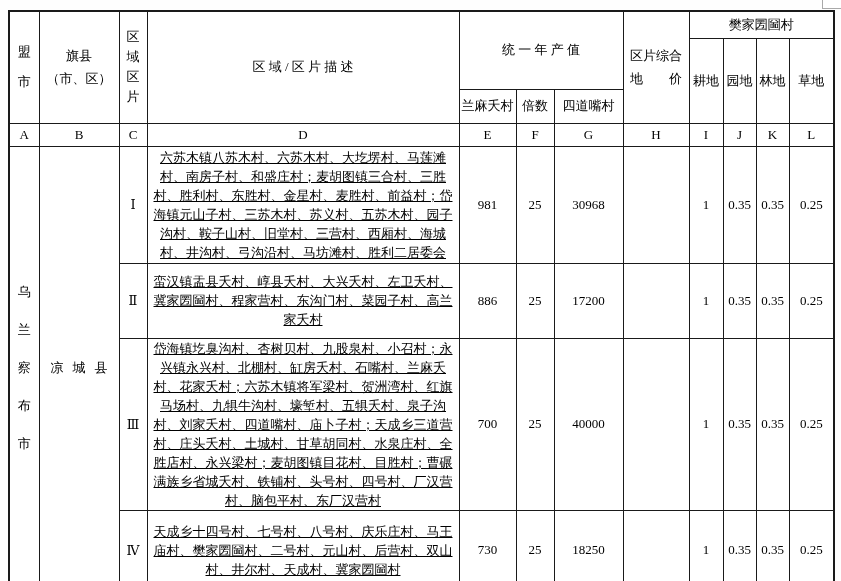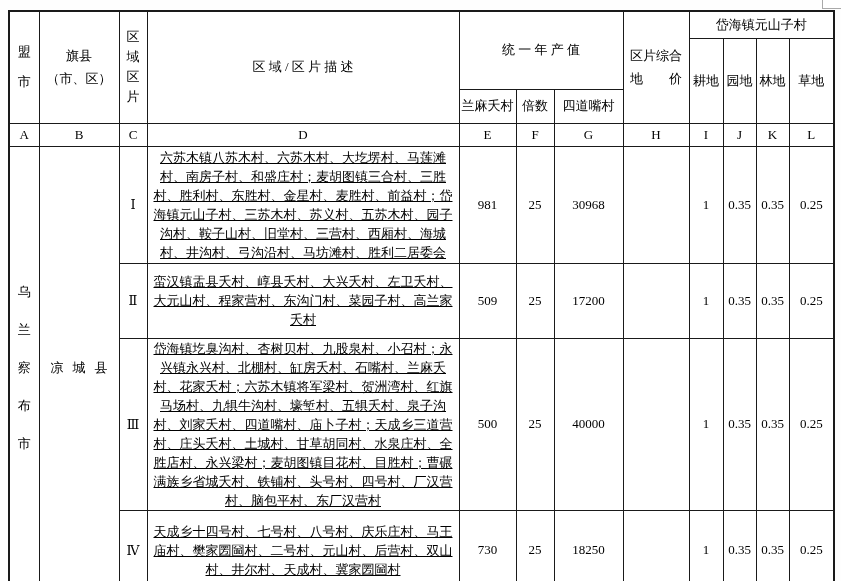--- a/index.html
+++ b/index.html
@@ -129,21 +129,21 @@
       <th class="hd hd-two" rowspan="3">旗县
 （市、区）</th>
       <th class="hd hd-vert4" rowspan="3">区
 域
 区
 片</th>
       <th class="hd" rowspan="3">区 域 / 区 片 描 述</th>
       <th class="hd" rowspan="2" colspan="3">统 一 年 产 值</th>
       <th class="hd hd-two" rowspan="3">区片综合
 地　　价</th>
-      <th class="hd" colspan="4">岱海镇元山子村</th>
+      <th class="hd" colspan="4">樊家圐圙村</th>
     </tr>
     <tr class="h2">
       <th class="hd" rowspan="2">耕地</th>
       <th class="hd" rowspan="2">园地</th>
       <th class="hd" rowspan="2">林地</th>
       <th class="hd" rowspan="2">草地</th>
     </tr>
     <tr class="h3">
       <th class="hd">兰麻夭村</th>
       <th class="hd">倍数</th>
@@ -179,35 +179,35 @@
       <td class="num">30968</td>
       <td class="num"></td>
       <td class="num">1</td>
       <td class="num">0.35</td>
       <td class="num">0.35</td>
       <td class="num">0.25</td>
     </tr>
 
     <tr class="r2">
       <td class="piece">Ⅱ</td>
-      <td class="desc">蛮汉镇盂县夭村、崞县夭村、大兴夭村、左卫夭村、大元山村、程家营村、东沟门村、菜园子村、高兰家夭村</td>
-      <td class="num">509</td>
+      <td class="desc">蛮汉镇盂县夭村、崞县夭村、大兴夭村、左卫夭村、冀家圐圙村、程家营村、东沟门村、菜园子村、高兰家夭村</td>
+      <td class="num">886</td>
       <td class="num">25</td>
       <td class="num">17200</td>
       <td class="num"></td>
       <td class="num">1</td>
       <td class="num">0.35</td>
       <td class="num">0.35</td>
       <td class="num">0.25</td>
     </tr>
 
     <tr class="r3">
       <td class="piece">Ⅲ</td>
       <td class="desc">岱海镇圪臭沟村、杏树贝村、九股泉村、小召村；永兴镇永兴村、北棚村、缸房夭村、石嘴村、兰麻夭村、花家夭村；六苏木镇将军梁村、贺洲湾村、红旗马场村、九犋牛沟村、壕堑村、五犋夭村、泉子沟村、刘家夭村、四道嘴村、庙卜子村；天成乡三道营村、庄头夭村、土城村、甘草胡同村、水泉庄村、全胜店村、永兴梁村；麦胡图镇目花村、目胜村；曹碾满族乡省城夭村、铁铺村、头号村、四号村、厂汉营村、脑包平村、东厂汉营村</td>
-      <td class="num">500</td>
+      <td class="num">700</td>
       <td class="num">25</td>
       <td class="num">40000</td>
       <td class="num"></td>
       <td class="num">1</td>
       <td class="num">0.35</td>
       <td class="num">0.35</td>
       <td class="num">0.25</td>
     </tr>
 
     <tr class="r4">

